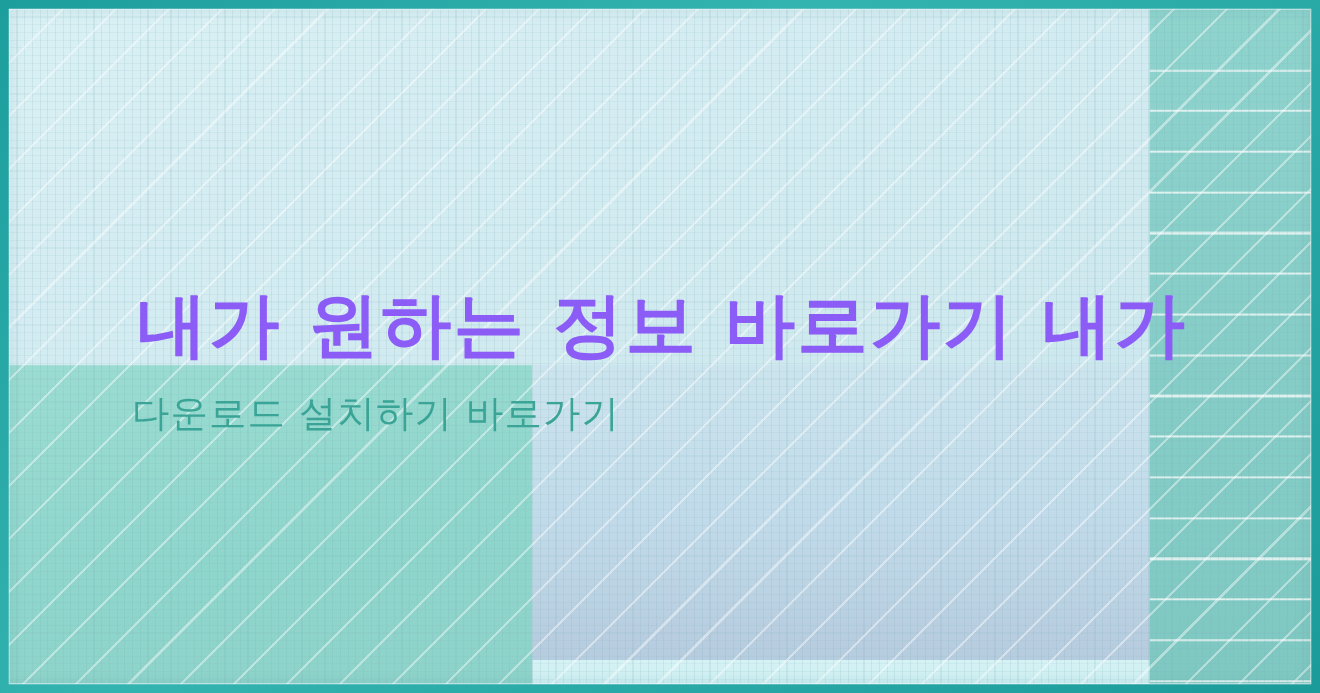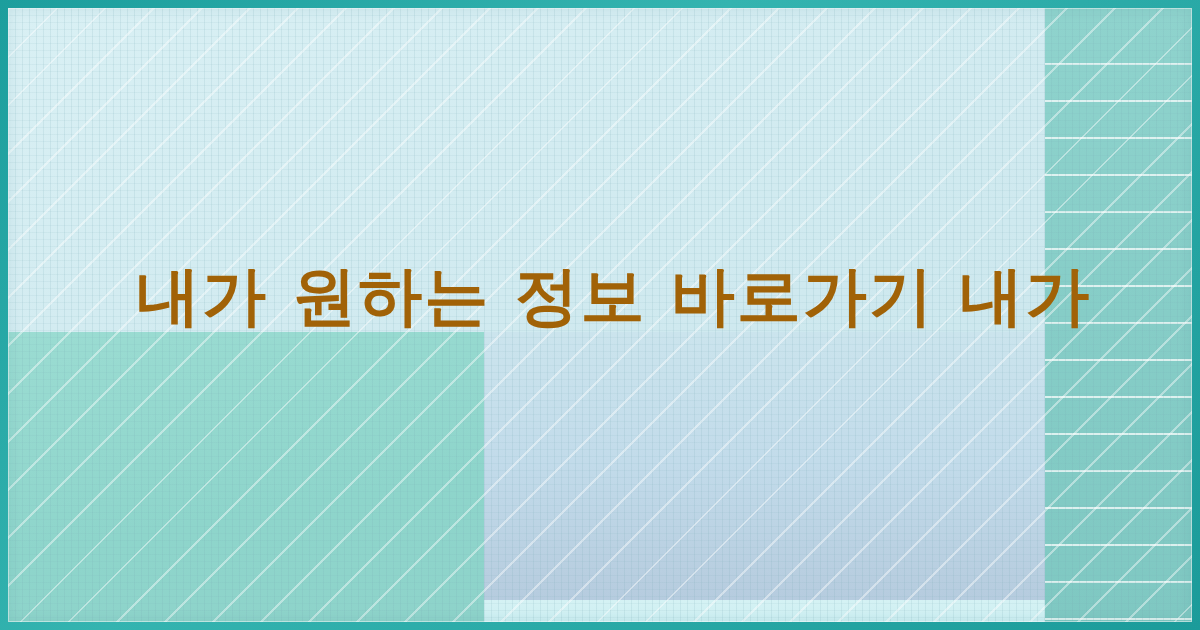--- a/index.html
+++ b/index.html
@@ -80,27 +80,27 @@
         rgba(255,255,255,0) 2px 34px);
   }
 
   
   #text-layer{
     position:absolute; inset:0;
     pointer-events:none;
   }
   #title{
     position:absolute;
-    left:128px; top:253px;
+    left:116px; top:253px;
     white-space:nowrap;
     font-size:64px;
     font-weight:bold;
     letter-spacing:2px;
     line-height:1.12;
-    color:#a16207;
+    color:#8b5cf6;
     font-family:"DejaVu Sans", sans-serif;
   }
   #subtitle{
     position:absolute;
     left:112px; top:345px;
     white-space:nowrap;
     font-size:34px;
     font-weight:normal;
     letter-spacing:1px;
     color:#3aa496;
@@ -129,17 +129,18 @@
 
     <div id="right-panel">
       <div class="rule-lines"></div>
     </div>
 
     <div class="tex-grid"></div>
     <div class="tex-diag"></div>
 
     <div id="text-layer">
       <div id="title">내가 원하는 정보 바로가기 내가</div>
+      <div id="subtitle">다운로드 설치하기 바로가기</div>
     </div>
 
     <div id="frame-gloss"></div>
   </div>
 </div>
 
 </body></html>

